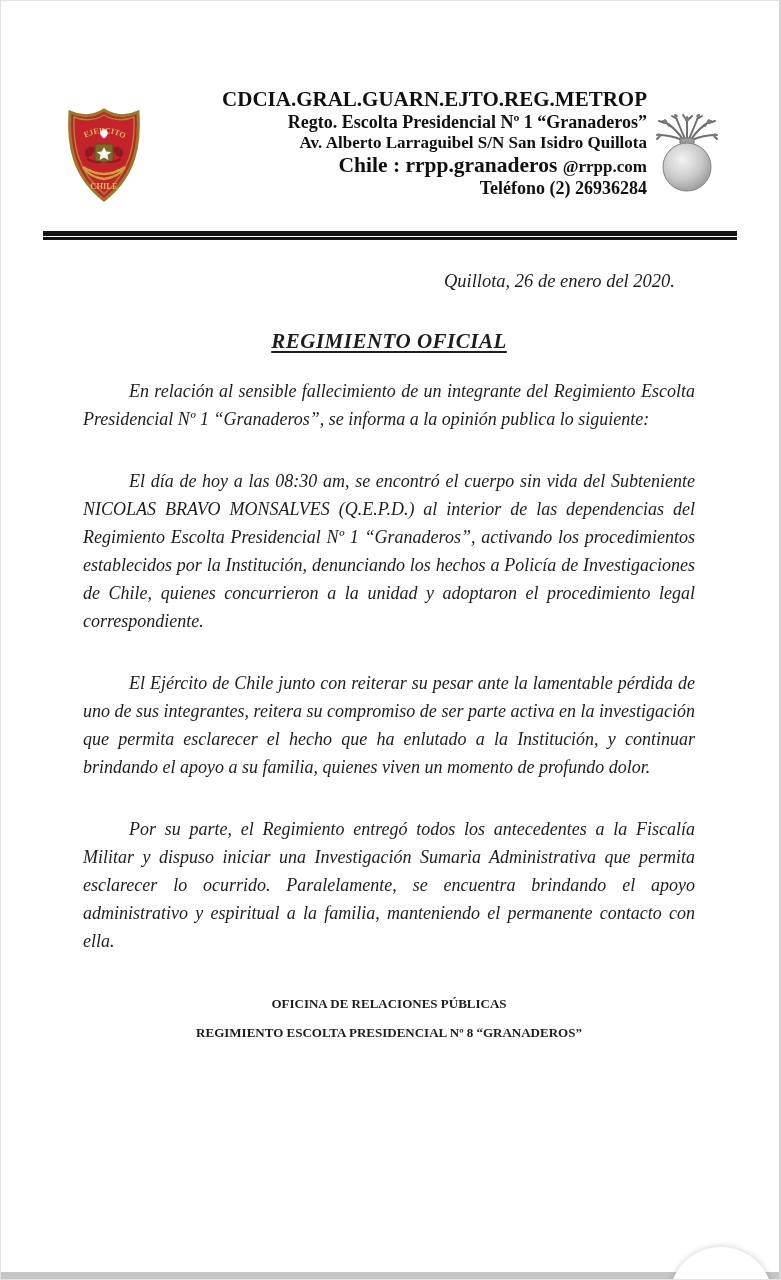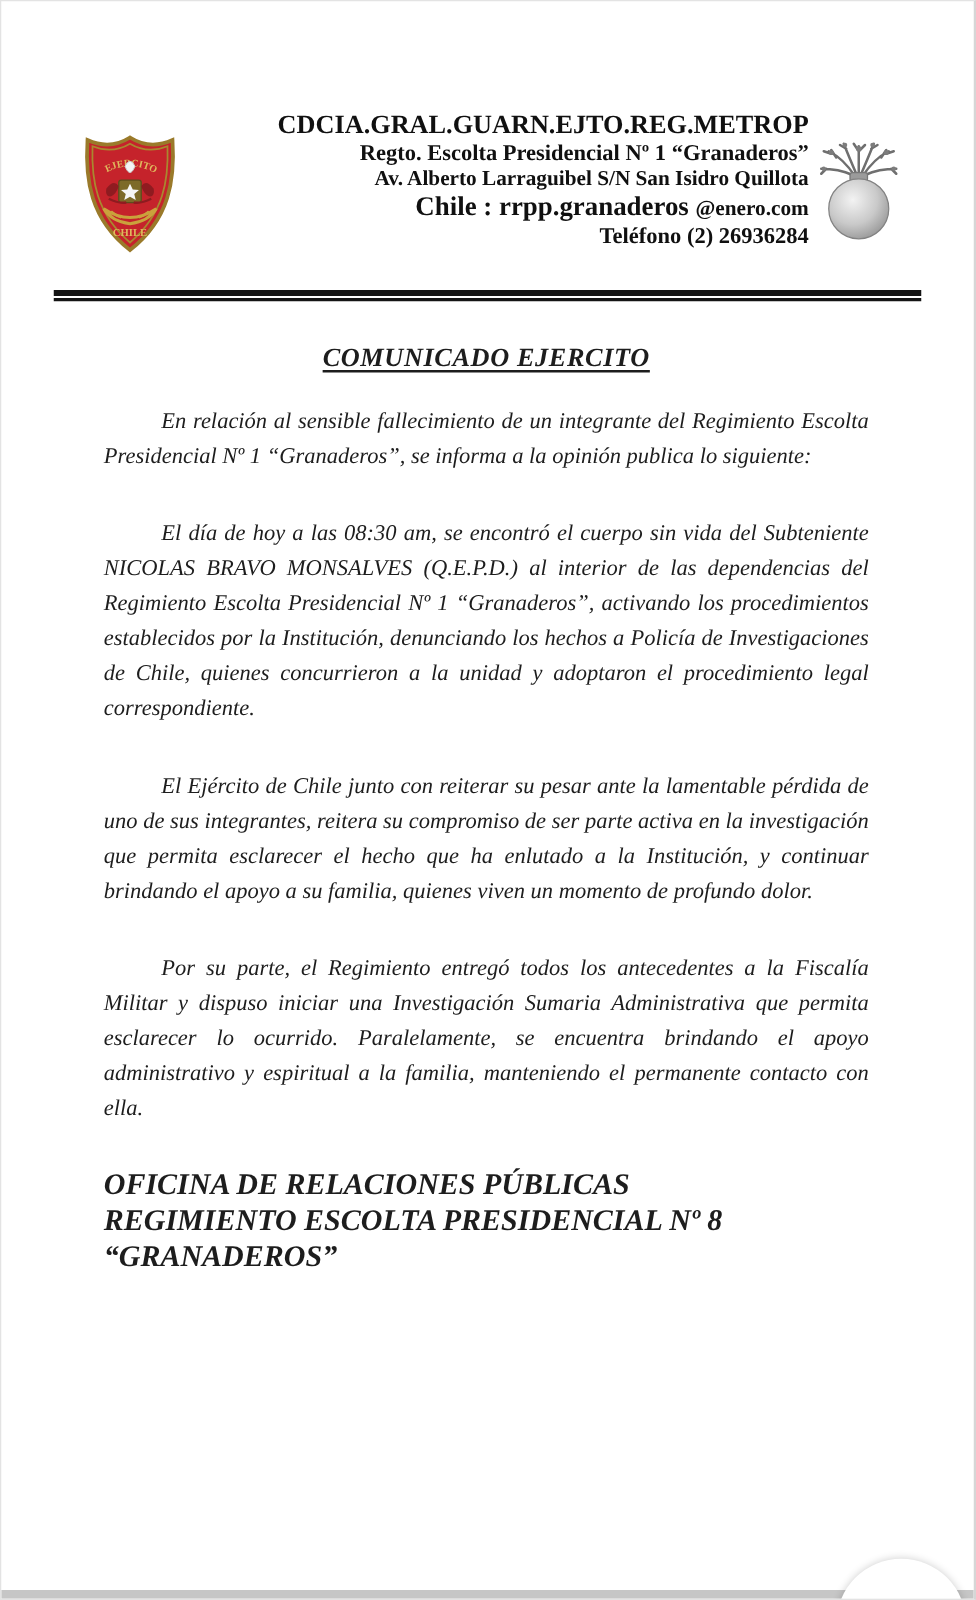--- a/index.html
+++ b/index.html
@@ -48,22 +48,23 @@
   .doc-title span{text-decoration:underline;text-underline-offset:3px;text-decoration-thickness:2px;}
   .content{
     margin:21px 84px 16px 82px;
     font-style:italic;
     font-size:18px;line-height:28px;
     text-align:justify;
   }
   .content p{margin:0 0 34px 0;text-indent:46px;}
   .signature{
     margin:16px 84px 0 82px;
-    font-style:italic;font-weight:bold;
-    font-size:24px;line-height:29px;
+    text-align:center;
+    font-weight:bold;
+    font-size:13px;line-height:29px;
   }
   
   .bottom-strip{position:absolute;left:0;right:0;bottom:0;height:7px;background:#c6c6c6;z-index:2;}
   .fab-bump{
     position:absolute;left:668px;top:1246px;width:104px;height:104px;
     border-radius:50%;background:#ffffff;z-index:3;
     box-shadow:0 0 7px rgba(0,0,0,0.20);
   }
 </style>
 </head>
@@ -96,21 +97,21 @@
         <path d="M24,62 q4,4 8,5 M54,62 q-4,4 -8,5" stroke="#caa23c" stroke-width="1.6" fill="none"></path>
 
         <text x="39" y="82" text-anchor="middle" font-size="8.5" font-weight="bold" fill="#dfb95d" font-family="Liberation Serif,serif">CHILE</text>
       </svg>
     </div>
 
     <div class="header-center">
       <div class="h-line1">CDCIA.GRAL.GUARN.EJTO.REG.METROP</div>
       <div class="h-line2">Regto. Escolta Presidencial  Nº 1 “Granaderos”</div>
       <div class="h-line3">Av. Alberto Larraguibel S/N San Isidro Quillota</div>
-      <div class="h-line4"><span>Chile : rrpp.granaderos</span> <span class="small">@enero.com</span></div>
+      <div class="h-line4"><span>Chile : rrpp.granaderos</span> <span class="small">@rrpp.com</span></div>
       <div class="h-line5">Teléfono (2) 26936284</div>
     </div>
 
     <div class="grenade-wrap">
       <svg width="72" height="88" viewBox="0 0 72 88">
         <defs>
           <radialGradient id="orb" cx="40%" cy="35%" r="75%">
             <stop offset="0%" stop-color="#f3f3f3"></stop>
             <stop offset="55%" stop-color="#c9c9c9"></stop>
             <stop offset="100%" stop-color="#8f8f8f"></stop>
@@ -138,22 +139,23 @@
 
         <rect x="29" y="31" width="14" height="7" rx="2" fill="#9b9b9b" stroke="#777" stroke-width="1"></rect>
 
         <circle cx="36" cy="60" r="24" fill="url(#orb)" stroke="#828282" stroke-width="1"></circle>
       </svg>
     </div>
   </div>
 
   <div class="rule"></div>
 
+  <div class="dateline">Quillota, 26 de enero del 2020.</div>
 
-  <div class="doc-title"><span>COMUNICADO EJERCITO</span></div>
+  <div class="doc-title"><span>REGIMIENTO OFICIAL</span></div>
 
   <div class="content">
     <p>En relación al sensible fallecimiento de un integrante del Regimiento Escolta Presidencial Nº 1 “Granaderos”, se informa a la opinión publica lo siguiente:</p>
     <p>El día de hoy a las 08:30 am, se encontró el cuerpo sin vida del Subteniente NICOLAS BRAVO MONSALVES (Q.E.P.D.) al interior de las dependencias del Regimiento Escolta Presidencial Nº 1 “Granaderos”, activando los procedimientos establecidos por la Institución, denunciando los hechos a Policía de Investigaciones de Chile, quienes concurrieron a la unidad y adoptaron el procedimiento legal correspondiente.</p>
     <p>El Ejército de Chile junto con reiterar su pesar ante la lamentable pérdida de uno de sus integrantes, reitera su compromiso de ser parte activa en la investigación que permita esclarecer el hecho que ha enlutado a la Institución, y continuar brindando el apoyo a su familia, quienes viven un momento de profundo dolor.</p>
     <p>Por su parte, el Regimiento entregó todos los antecedentes a la Fiscalía Militar y dispuso iniciar una Investigación Sumaria Administrativa que permita esclarecer lo ocurrido. Paralelamente, se encuentra brindando el apoyo administrativo y espiritual a la familia, manteniendo el permanente contacto con ella.</p>
   </div>
 
   <div class="signature">
     <div>OFICINA DE RELACIONES PÚBLICAS</div>

